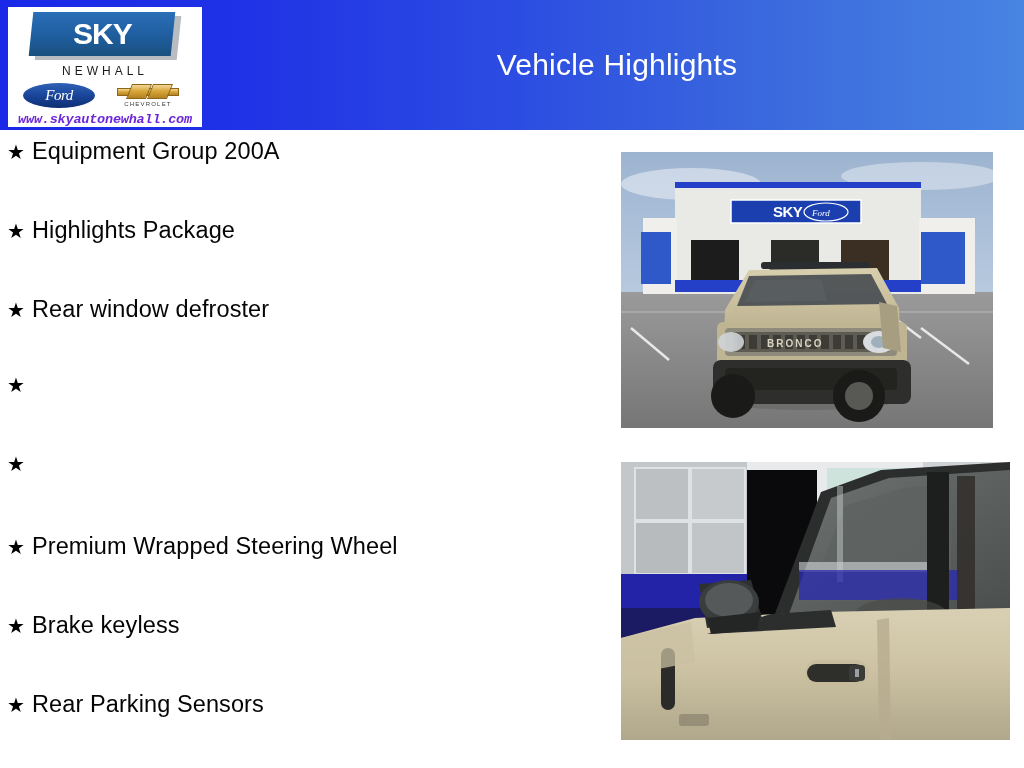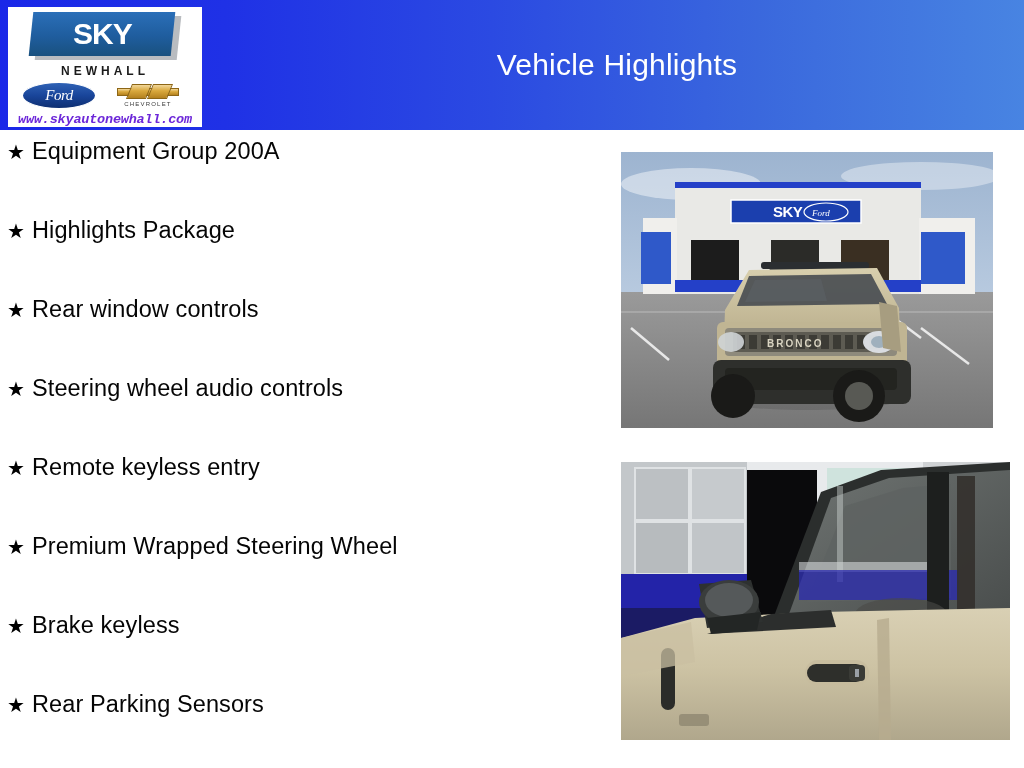--- a/index.html
+++ b/index.html
@@ -77,21 +77,21 @@
     font-weight: bold;
     letter-spacing: -1px;
     font-family: "Liberation Sans", sans-serif;
     line-height: 1;
   }
   .newhall-text {
     margin-top: 3px;
     font-size: 12px;
     letter-spacing: 4px;
     color: #1b1b1b;
-    font-weight: bold;
+    font-weight: normal;
   }
   .brand-row {
     margin-top: 3px;
     width: 178px;
     height: 30px;
     display: flex;
     align-items: center;
     justify-content: space-around;
   }
   .ford-oval {
@@ -233,29 +233,27 @@
   <div class="feature-item">
     <span class="bullet-star">★</span>
     <span class="feature-label">Equipment Group 200A</span>
   </div>
   <div class="feature-item">
     <span class="bullet-star">★</span>
     <span class="feature-label">Highlights Package</span>
   </div>
   <div class="feature-item">
     <span class="bullet-star">★</span>
-    <span class="feature-label">Rear window controls</span>
-  </div>
-  <div class="feature-item">
-    <span class="bullet-star">★</span>
-    <span class="feature-label">Steering wheel audio controls</span>
-  </div>
-  <div class="feature-item">
-    <span class="bullet-star">★</span>
-    <span class="feature-label">Remote keyless entry</span>
+    <span class="feature-label">Rear window defroster</span>
+  </div>
+  <div class="feature-item">
+    <span class="bullet-star">★</span>
+  </div>
+  <div class="feature-item">
+    <span class="bullet-star">★</span>
   </div>
   <div class="feature-item">
     <span class="bullet-star">★</span>
     <span class="feature-label">Premium Wrapped Steering Wheel</span>
   </div>
   <div class="feature-item">
     <span class="bullet-star">★</span>
     <span class="feature-label">Brake keyless</span>
   </div>
   <div class="feature-item">

